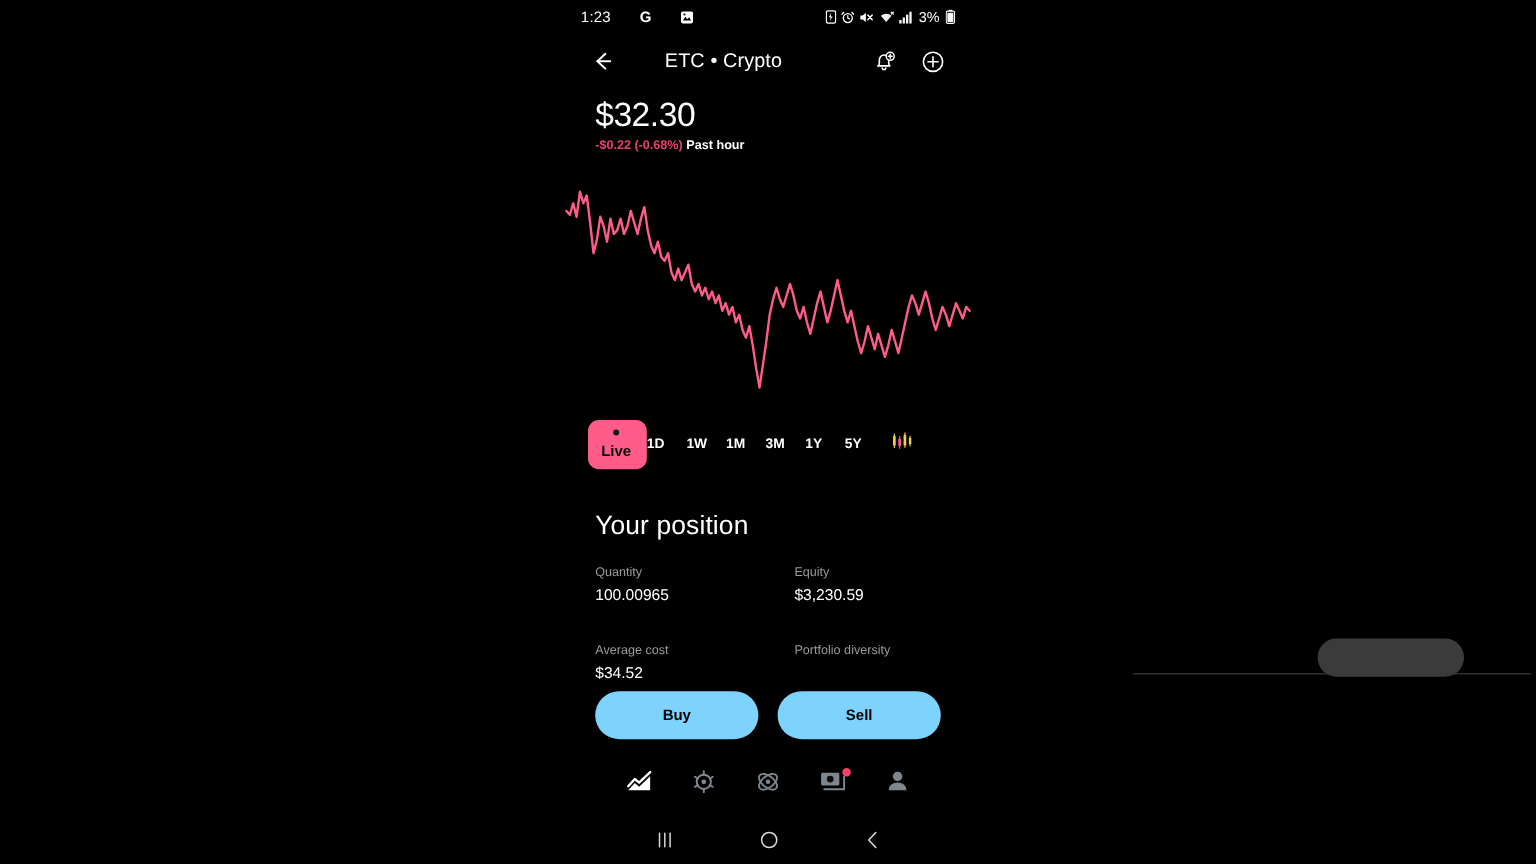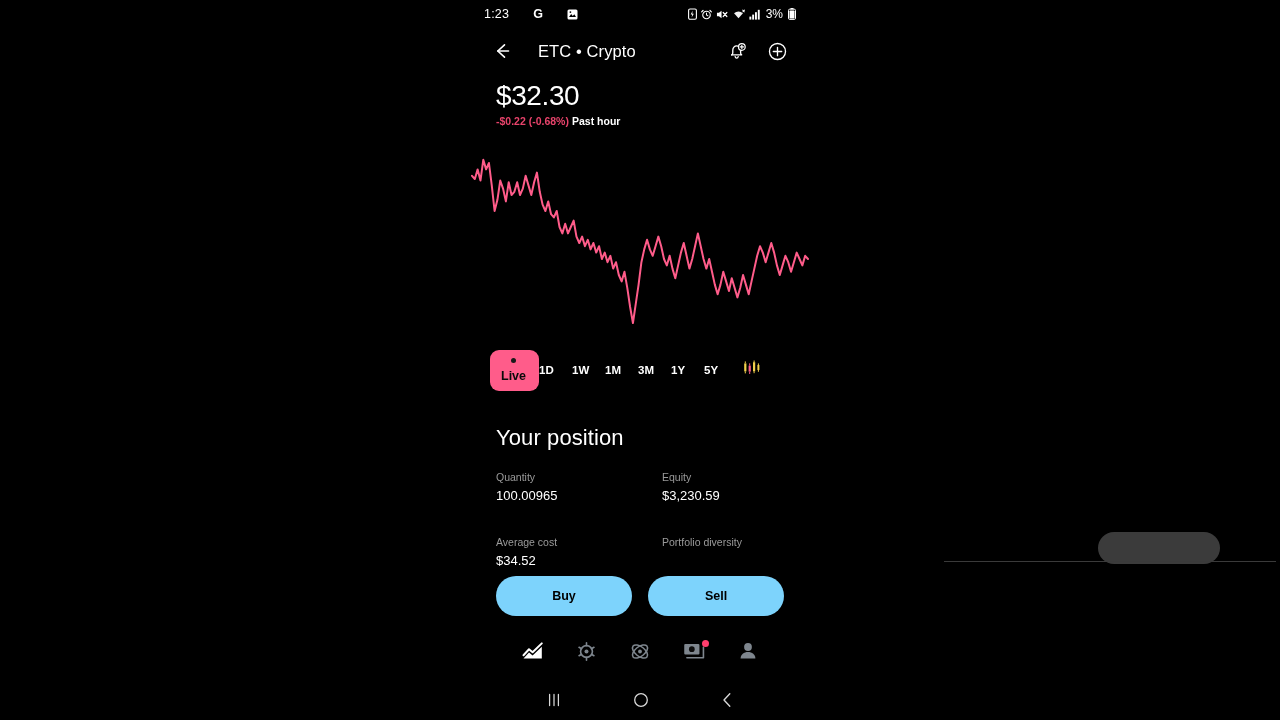--- a/index.html
+++ b/index.html
@@ -25,21 +25,21 @@
   .sb-left { display:flex; align-items:center; gap:24px; }
   .sb-time { font-size:12.5px; font-weight:400; letter-spacing:.2px; }
   .sb-g { font-size:12.5px; font-weight:700; }
   .sb-right { margin-left:auto; display:flex; align-items:center; gap:4px; }
   .sb-pct { font-size:12px; font-weight:500; margin:0 1px; }
   .ico { display:inline-block; line-height:0; }
 
   
   .header {
     position:absolute; left:0; top:36px; width:340px; height:30px;
-    display:flex; align-items:center; padding:0 22px;
+    display:flex; align-items:center; padding:0 22px;gap:16px;
   }
   .back-arrow { width:20px; height:20px; cursor:pointer; }
   .title {
     color:#fff; font-size:16.5px; font-weight:400;
     margin-left:26px; letter-spacing:.1px; white-space:nowrap;
   }
   .hdr-actions { margin-left:auto; display:flex; align-items:center; gap:20px; }
 
   
   .price-block { position:absolute; left:0; top:66px; width:340px; padding:0 26px; }

